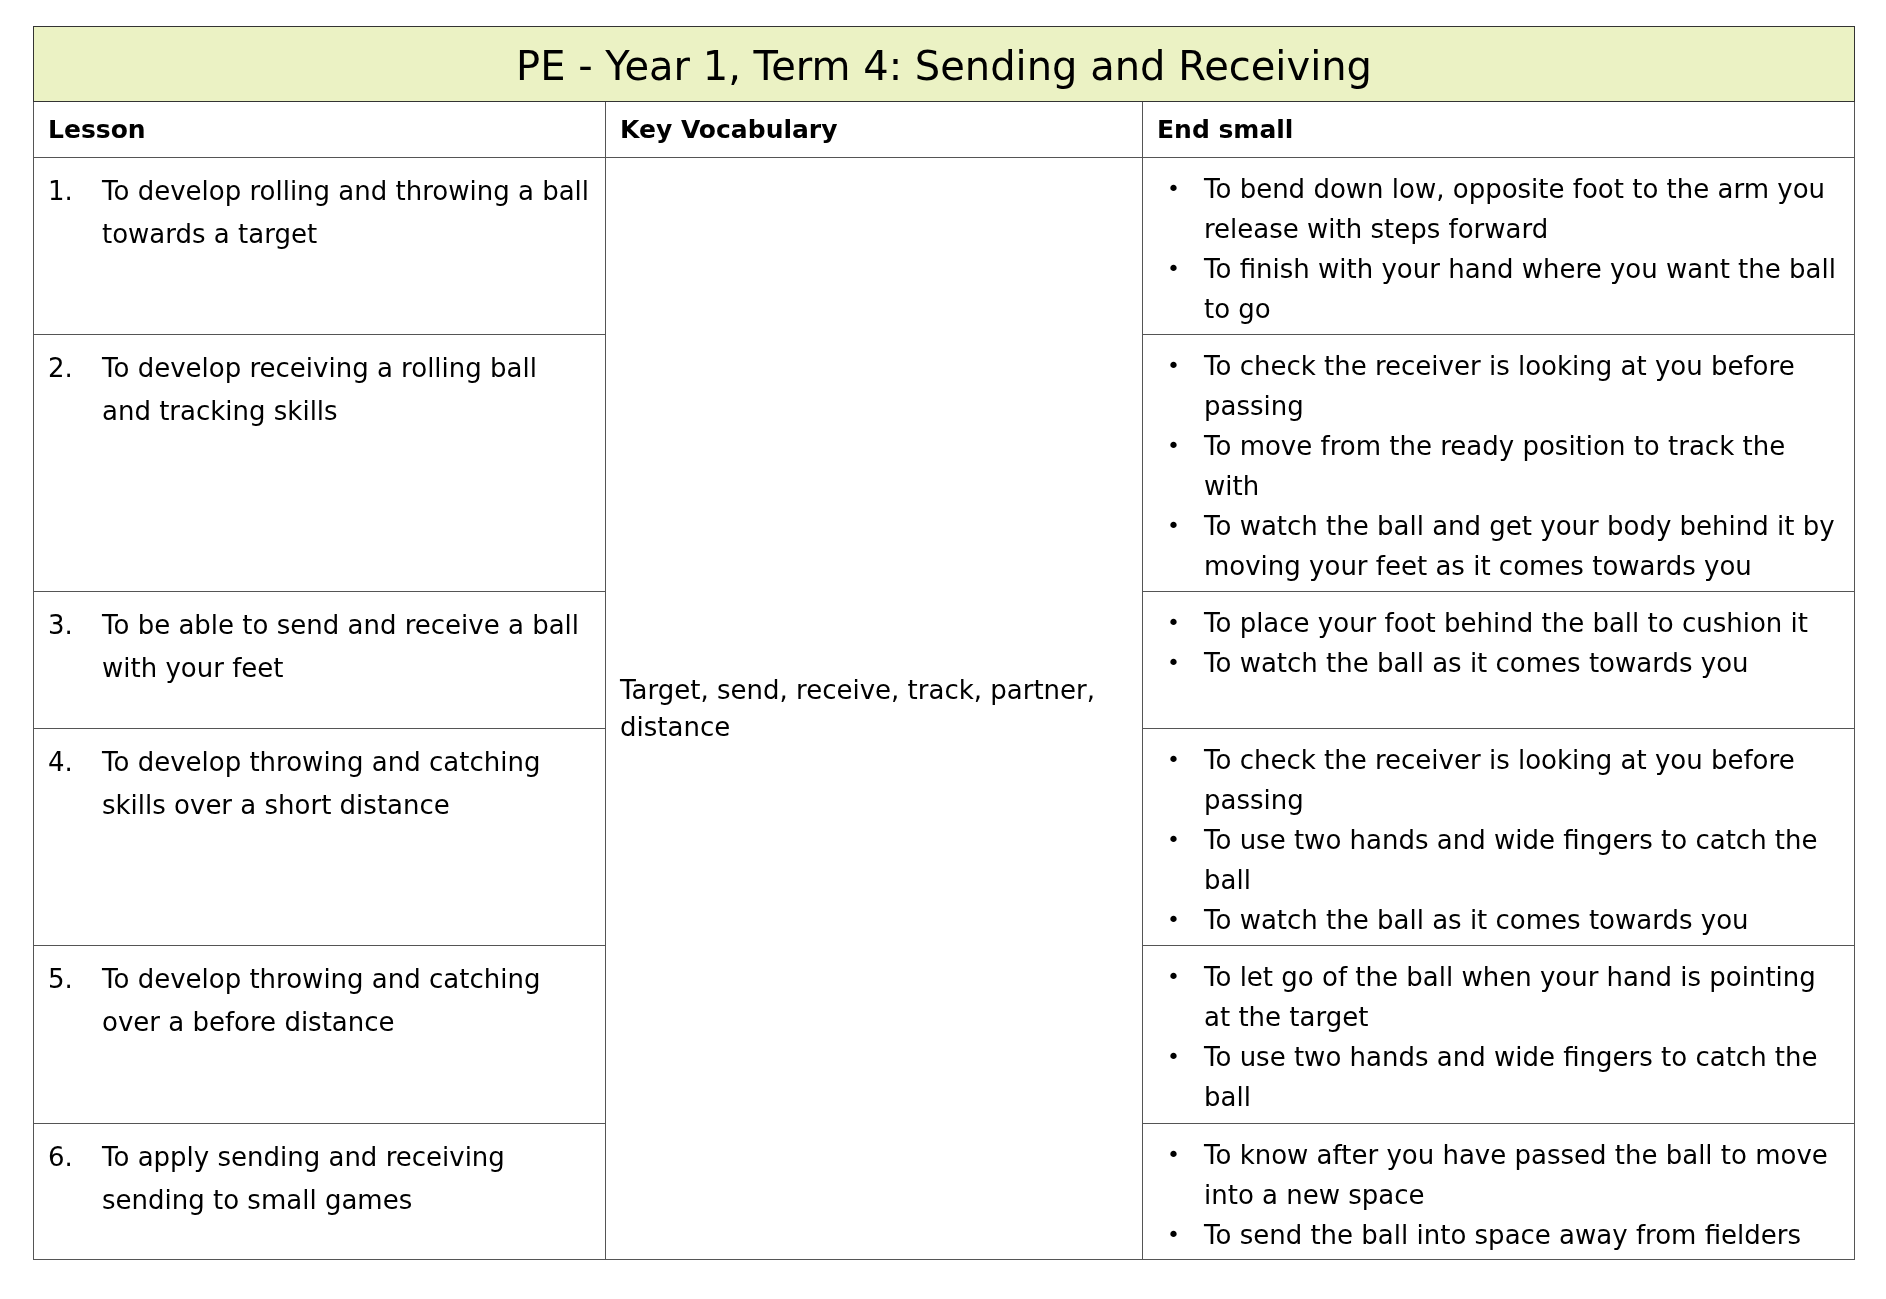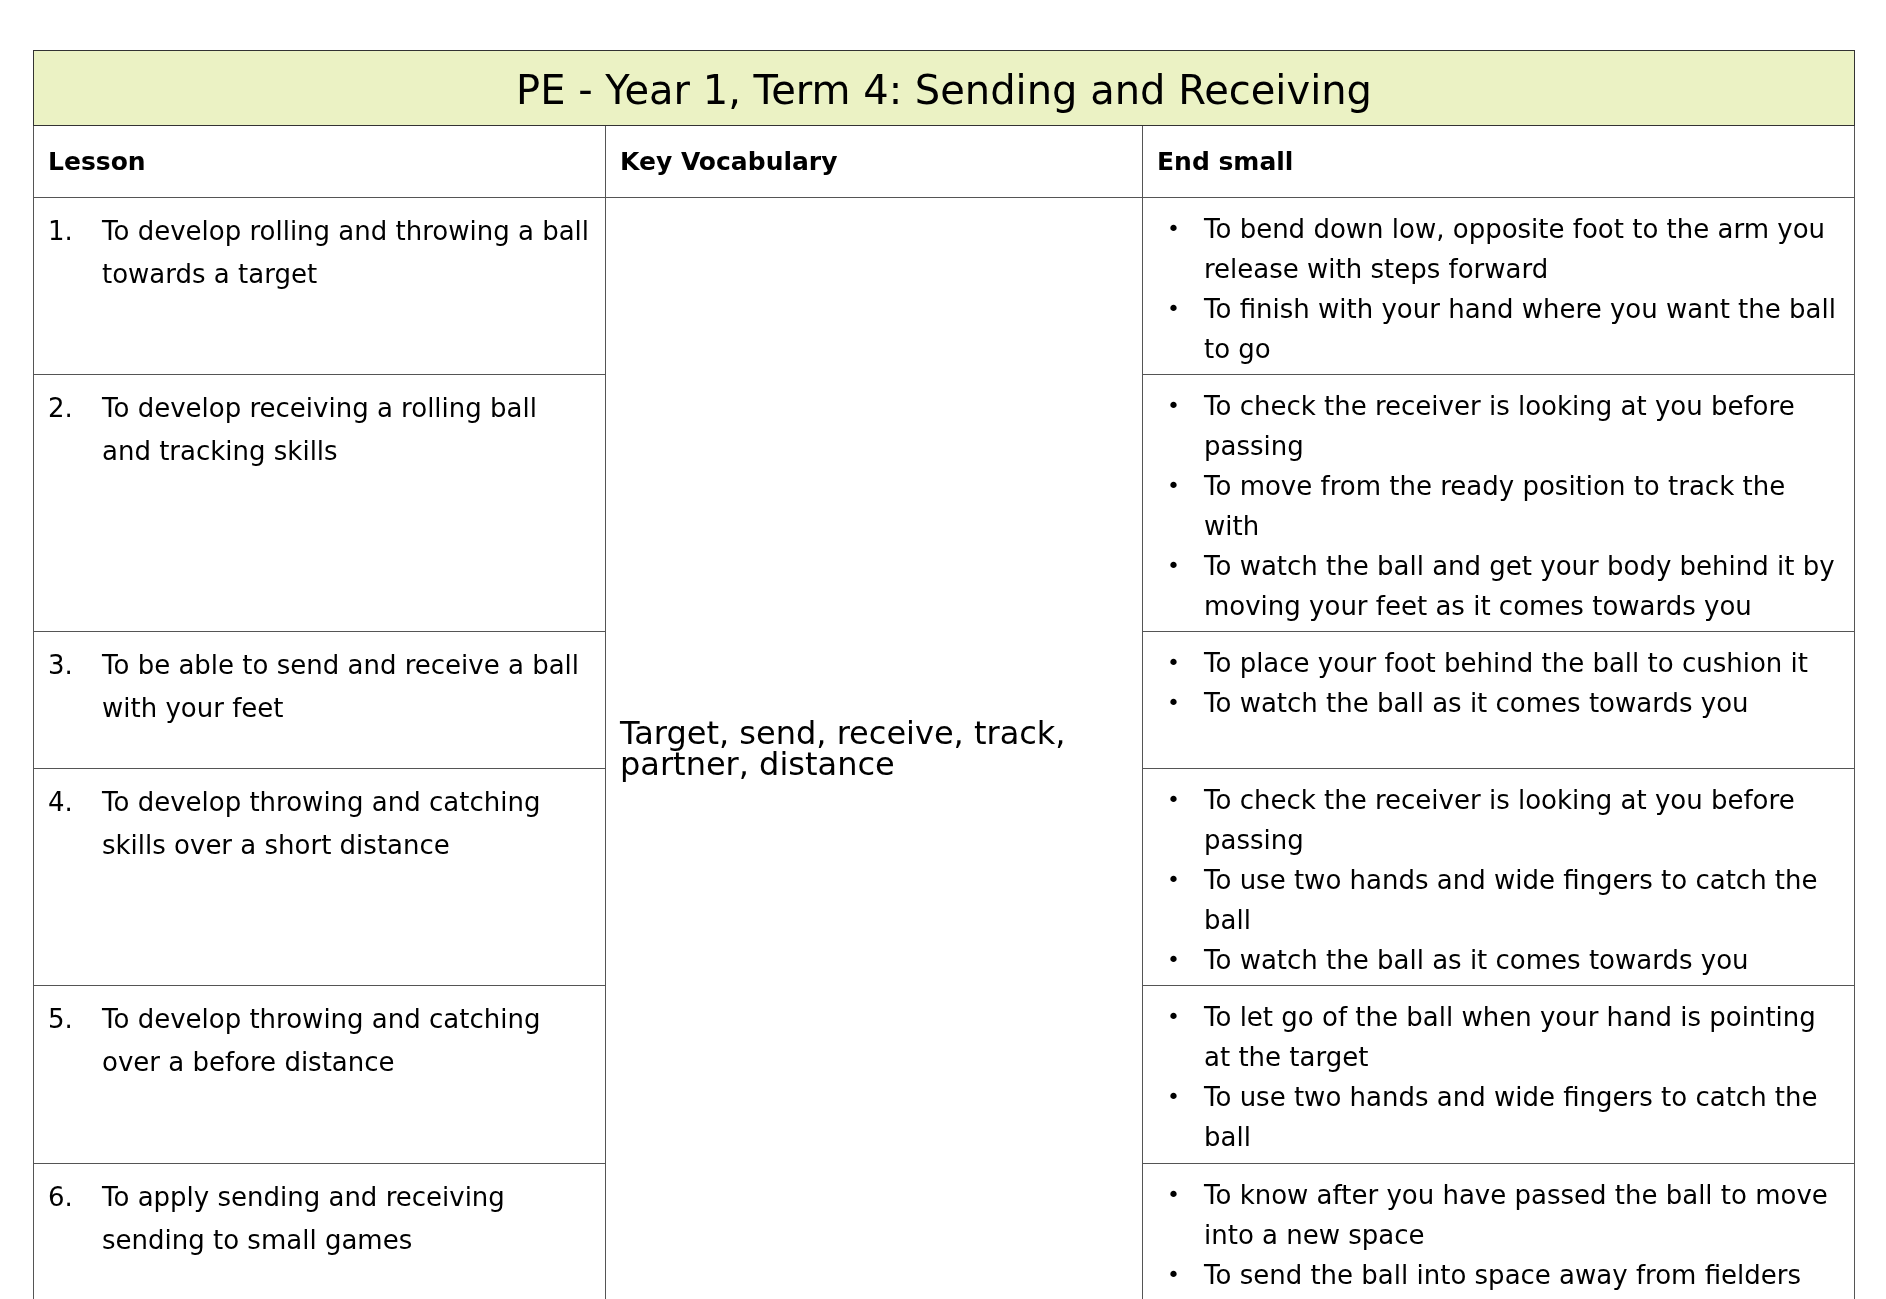--- a/index.html
+++ b/index.html
@@ -1,30 +1,30 @@
 <!DOCTYPE html>
 <html><head>
 <meta charset="utf-8">
 <style>
   html, body { margin: 0; padding: 0; background: #ffffff; }
   body { width: 1886px; height: 1299px; position: relative; overflow: hidden;
          font-family: "DejaVu Sans", sans-serif; color: #000; }
   .doc-table { position: absolute; left: 33px; top: 26px; width: 1821px;
-               border-collapse: collapse; table-layout: fixed; margin-top: 24px; }
+               border-collapse: collapse; table-layout: fixed; }
   .doc-table td, .doc-table th { border: 1.5px solid #555; vertical-align: top; padding: 0; }
   .title-cell { background: #ebf2c4; height: 74px; text-align: center; vertical-align: middle !important;
                 font-size: 40px; font-weight: normal; border-color: #333 !important; }
   .title-cell span { position: relative; top: 2px; }
   .col-head { height: 55px; text-align: left; font-size: 25px; font-weight: bold;
-              padding: 8px 14px !important; vertical-align: middle !important; }
+              padding: 0 14px !important; vertical-align: middle !important; }
   .lesson-cell { font-size: 26px; line-height: 43px; padding: 12px 14px 0 14px !important; }
   .lesson-inner { display: flex; }
   .lesson-num { width: 54px; flex: none; }
   .lesson-text { flex: 1; }
-  .vocab-cell { font-size: 32px; line-height: 31px; padding: 0 14px !important; vertical-align: middle !important; }
+  .vocab-cell { font-size: 26px; line-height: 37px; padding: 0 14px !important; vertical-align: middle !important; }
   .end-cell { font-size: 26px; line-height: 40px; padding: 11px 10px 0 14px !important; }
   .bullet { display: flex; }
   .bullet-dot { width: 47px; flex: none; text-align: center; padding-right: 14px; box-sizing: border-box; font-size: 22px; }
   .bullet-text { flex: 1; }
 </style>
 </head>
 <body>
 
 <table class="doc-table">
   <colgroup>

